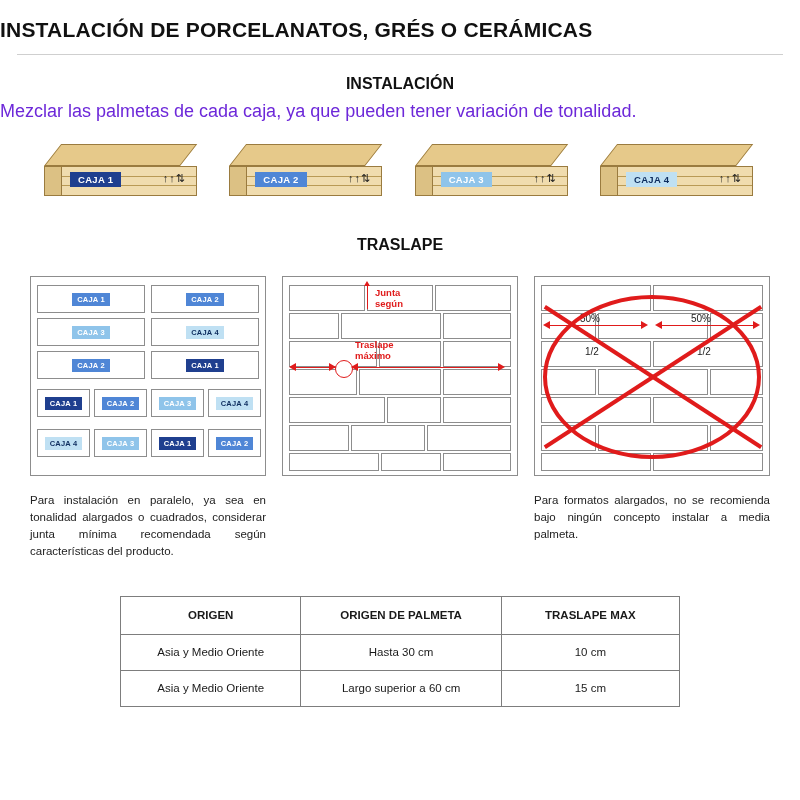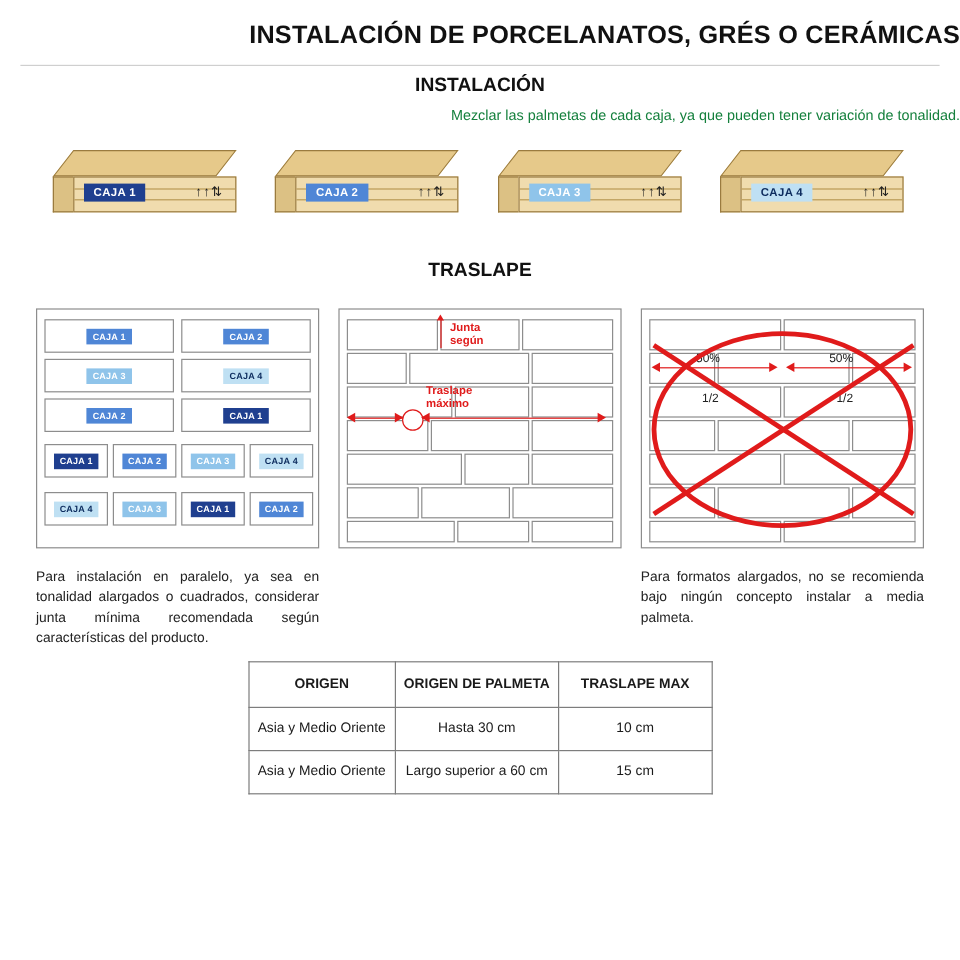--- a/index.html
+++ b/index.html
@@ -15,45 +15,45 @@
     overflow: hidden;
     position: relative;
   }
   .page {
     position: relative;
     width: 800px;
     height: 800px;
     box-sizing: border-box;
   }
   .title {
-    text-align: right;
+    text-align: left;
     font-size: 21px;
     font-weight: bold;
     letter-spacing: 0.2px;
     padding-top: 18px;
     color: #111;
   }
   .rule {
     width: 766px;
     margin: 12px auto 0 auto;
     height: 1px;
     background: #cfcfcf;
   }
   .section-head {
     text-align: center;
     font-size: 16px;
     font-weight: bold;
+    margin-top: 20px;
+    color: #111;
+  }
+  .section-sub {
+    text-align: left;
+    font-size: 18px;
     margin-top: 8px;
-    color: #111;
-  }
-  .section-sub {
-    text-align: right;
-    font-size: 12px;
-    margin-top: 8px;
-    color: #15803d;
+    color: #6d28d9;
   }
 
   
   .boxes {
     display: flex;
     justify-content: space-between;
     width: 712px;
     margin: 22px auto 0 auto;
   }
   .box {
@@ -229,22 +229,22 @@
   }
   .pcttxt {
     position: absolute;
     font-size: 10px;
     color: #222;
   }
 
   
   table {
     border-collapse: collapse;
-    margin: 10px auto 0 auto;
-    width: 387px;
+    margin: 36px auto 0 auto;
+    width: 560px;
     font-size: 11.5px;
   }
   th, td {
     border: 1px solid #7d7d7d;
     text-align: center;
     padding: 10px 6px;
     color: #1a1a1a;
     font-weight: normal;
     line-height: 15px;
   }

